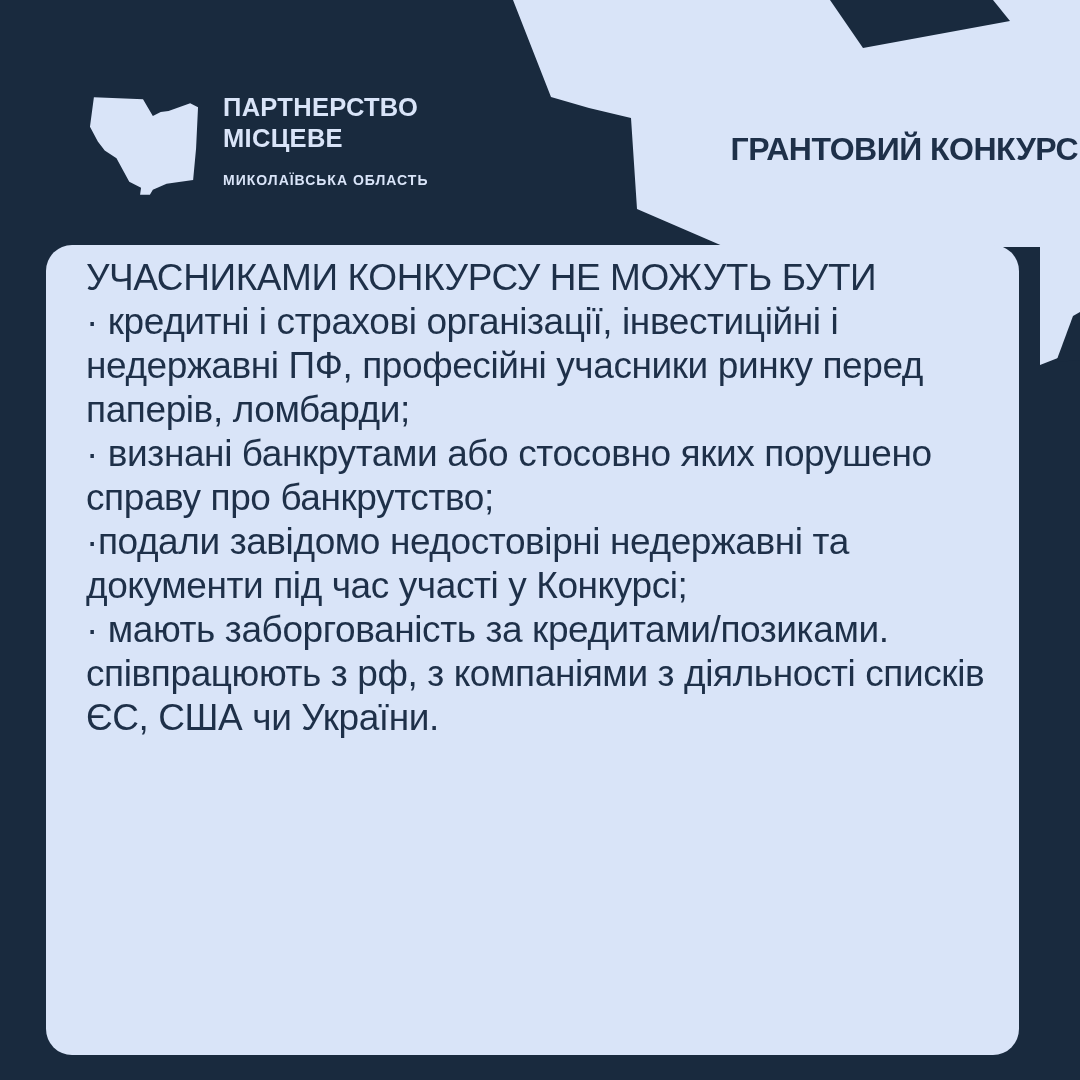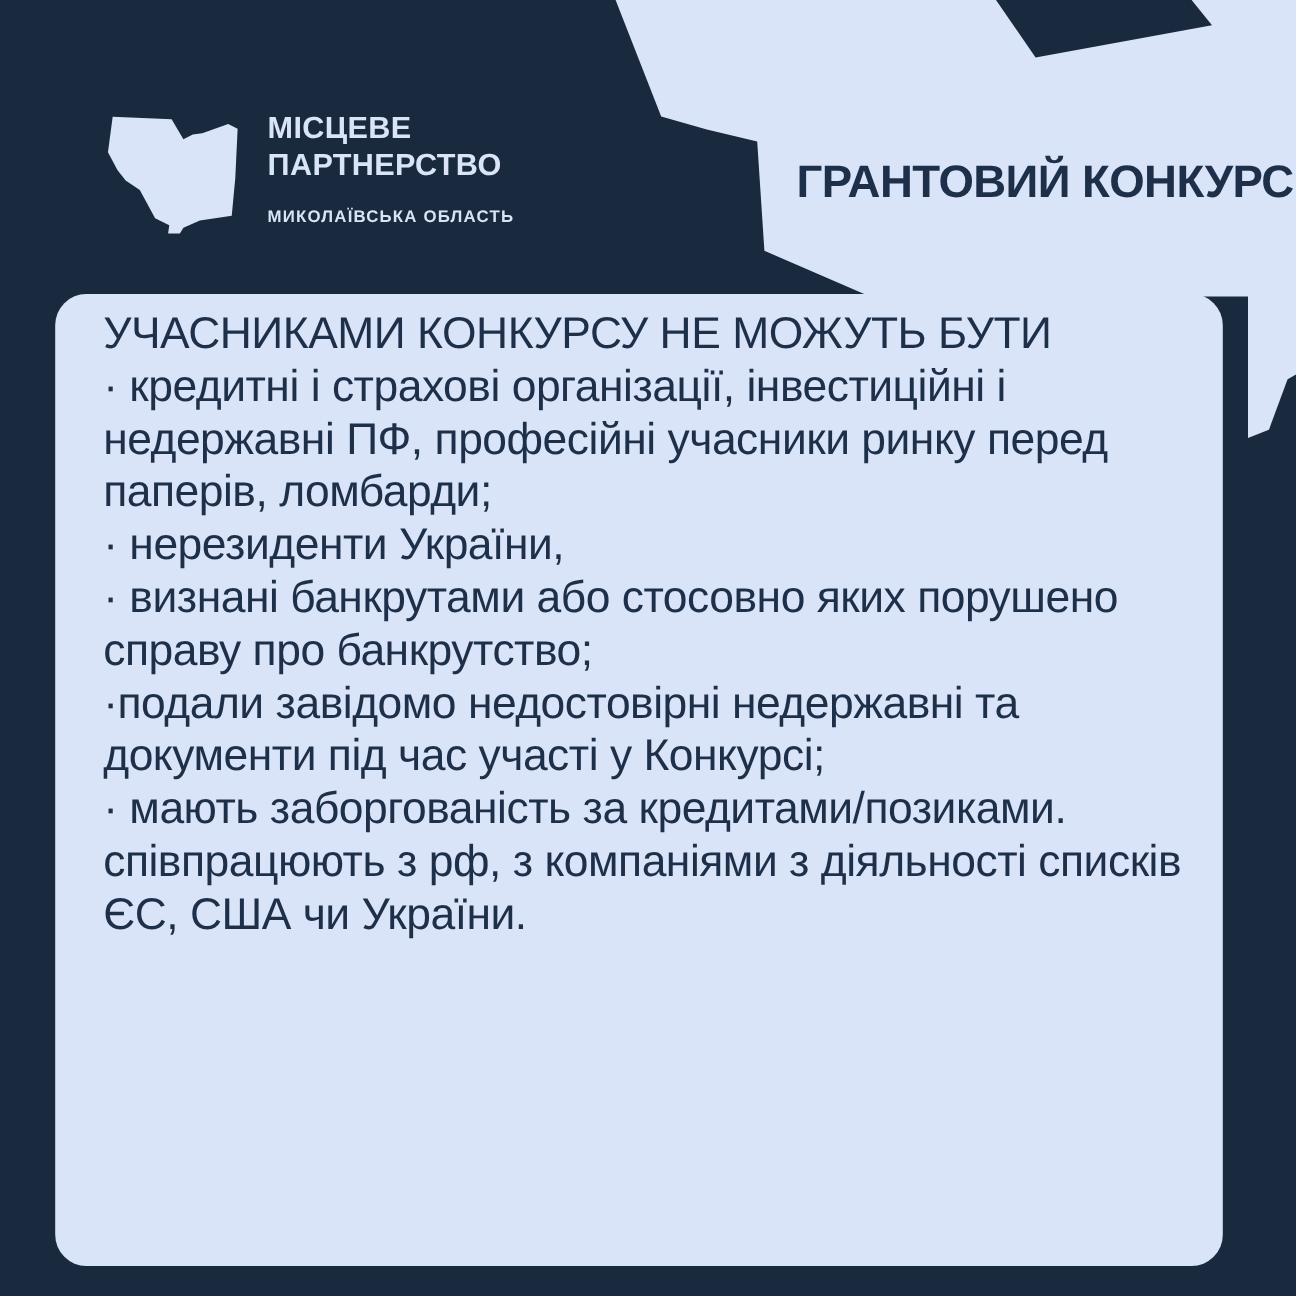--- a/index.html
+++ b/index.html
@@ -16,21 +16,21 @@
   .brand-title-line{
     font-size:25.5px;font-weight:bold;line-height:31px;letter-spacing:.3px;
   }
   .brand-subtitle{
     margin-top:18px;font-size:14px;font-weight:bold;letter-spacing:1px;
   }
   
   .headline{
     position:absolute;top:131px;right:2px;
     color:var(--text-navy,#1e3049);
-    font-size:38px;font-weight:bold;letter-spacing:-.5px;white-space:nowrap;
+    font-size:32px;font-weight:bold;letter-spacing:-.5px;white-space:nowrap;
   }
   
   .card{
     position:absolute;left:46px;top:245px;width:973px;height:810px;
     background:var(--panel-blue,#d9e4f8);border-radius:26px;
     box-sizing:border-box;padding:11px 26px 0 40px;overflow:hidden;
     color:var(--text-navy,#1e3049);
   }
   .card-heading,.card-item{
     font-size:37px;line-height:44px;letter-spacing:-.4px;
@@ -49,32 +49,31 @@
     <polygon fill="#192a3e" points="830,0 993,0 1010,21 863,48"></polygon>
 
     <polygon fill="#192a3e" points="1073,316 1080,312 1080,360 1056,362"></polygon>
   </svg>
 
   <div class="brand">
     <svg class="brand-icon" width="112" height="102" viewBox="6 11 114 103" aria-hidden="true">
       <polygon fill="#d9e4f8" points="12,13 62,15 72,32 80,28 88,27 110,19 118,23 116,65 113,97 86,101 72,107 69,112 59,112 60,105 48,99 35,75 23,67 16,58 8,43"></polygon>
     </svg>
     <div class="brand-text">
+      <div class="brand-title-line">ПАРТНЕРСТВО</div>
       <div class="brand-title-line">МІСЦЕВЕ</div>
-      <div class="brand-title-line">ПАРТНЕРСТВО</div>
       <div class="brand-subtitle">МИКОЛАЇВСЬКА ОБЛАСТЬ</div>
     </div>
   </div>
 
   <div class="headline">ГРАНТОВИЙ КОНКУРС</div>
 
   <div class="card">
     <div class="card-heading">УЧАСНИКАМИ КОНКУРСУ НЕ МОЖУТЬ БУТИ</div>
     <div>
         <div class="card-item">· кредитні і страхові організації, інвестиційні і недержавні ПФ, професійні учасники ринку перед паперів, ломбарди;</div>
-        <div class="card-item">· нерезиденти України,</div>
         <div class="card-item">· визнані банкрутами або стосовно яких порушено справу про банкрутство;</div>
         <div class="card-item">·подали завідомо недостовірні недержавні та документи під час участі у Конкурсі;</div>
         <div class="card-item">· мають заборгованість за кредитами/позиками. співпрацюють з рф, з компаніями з діяльності списків ЄС, США чи України.</div>
       </div>
   </div>
 
 </div>
 
 </body></html>

